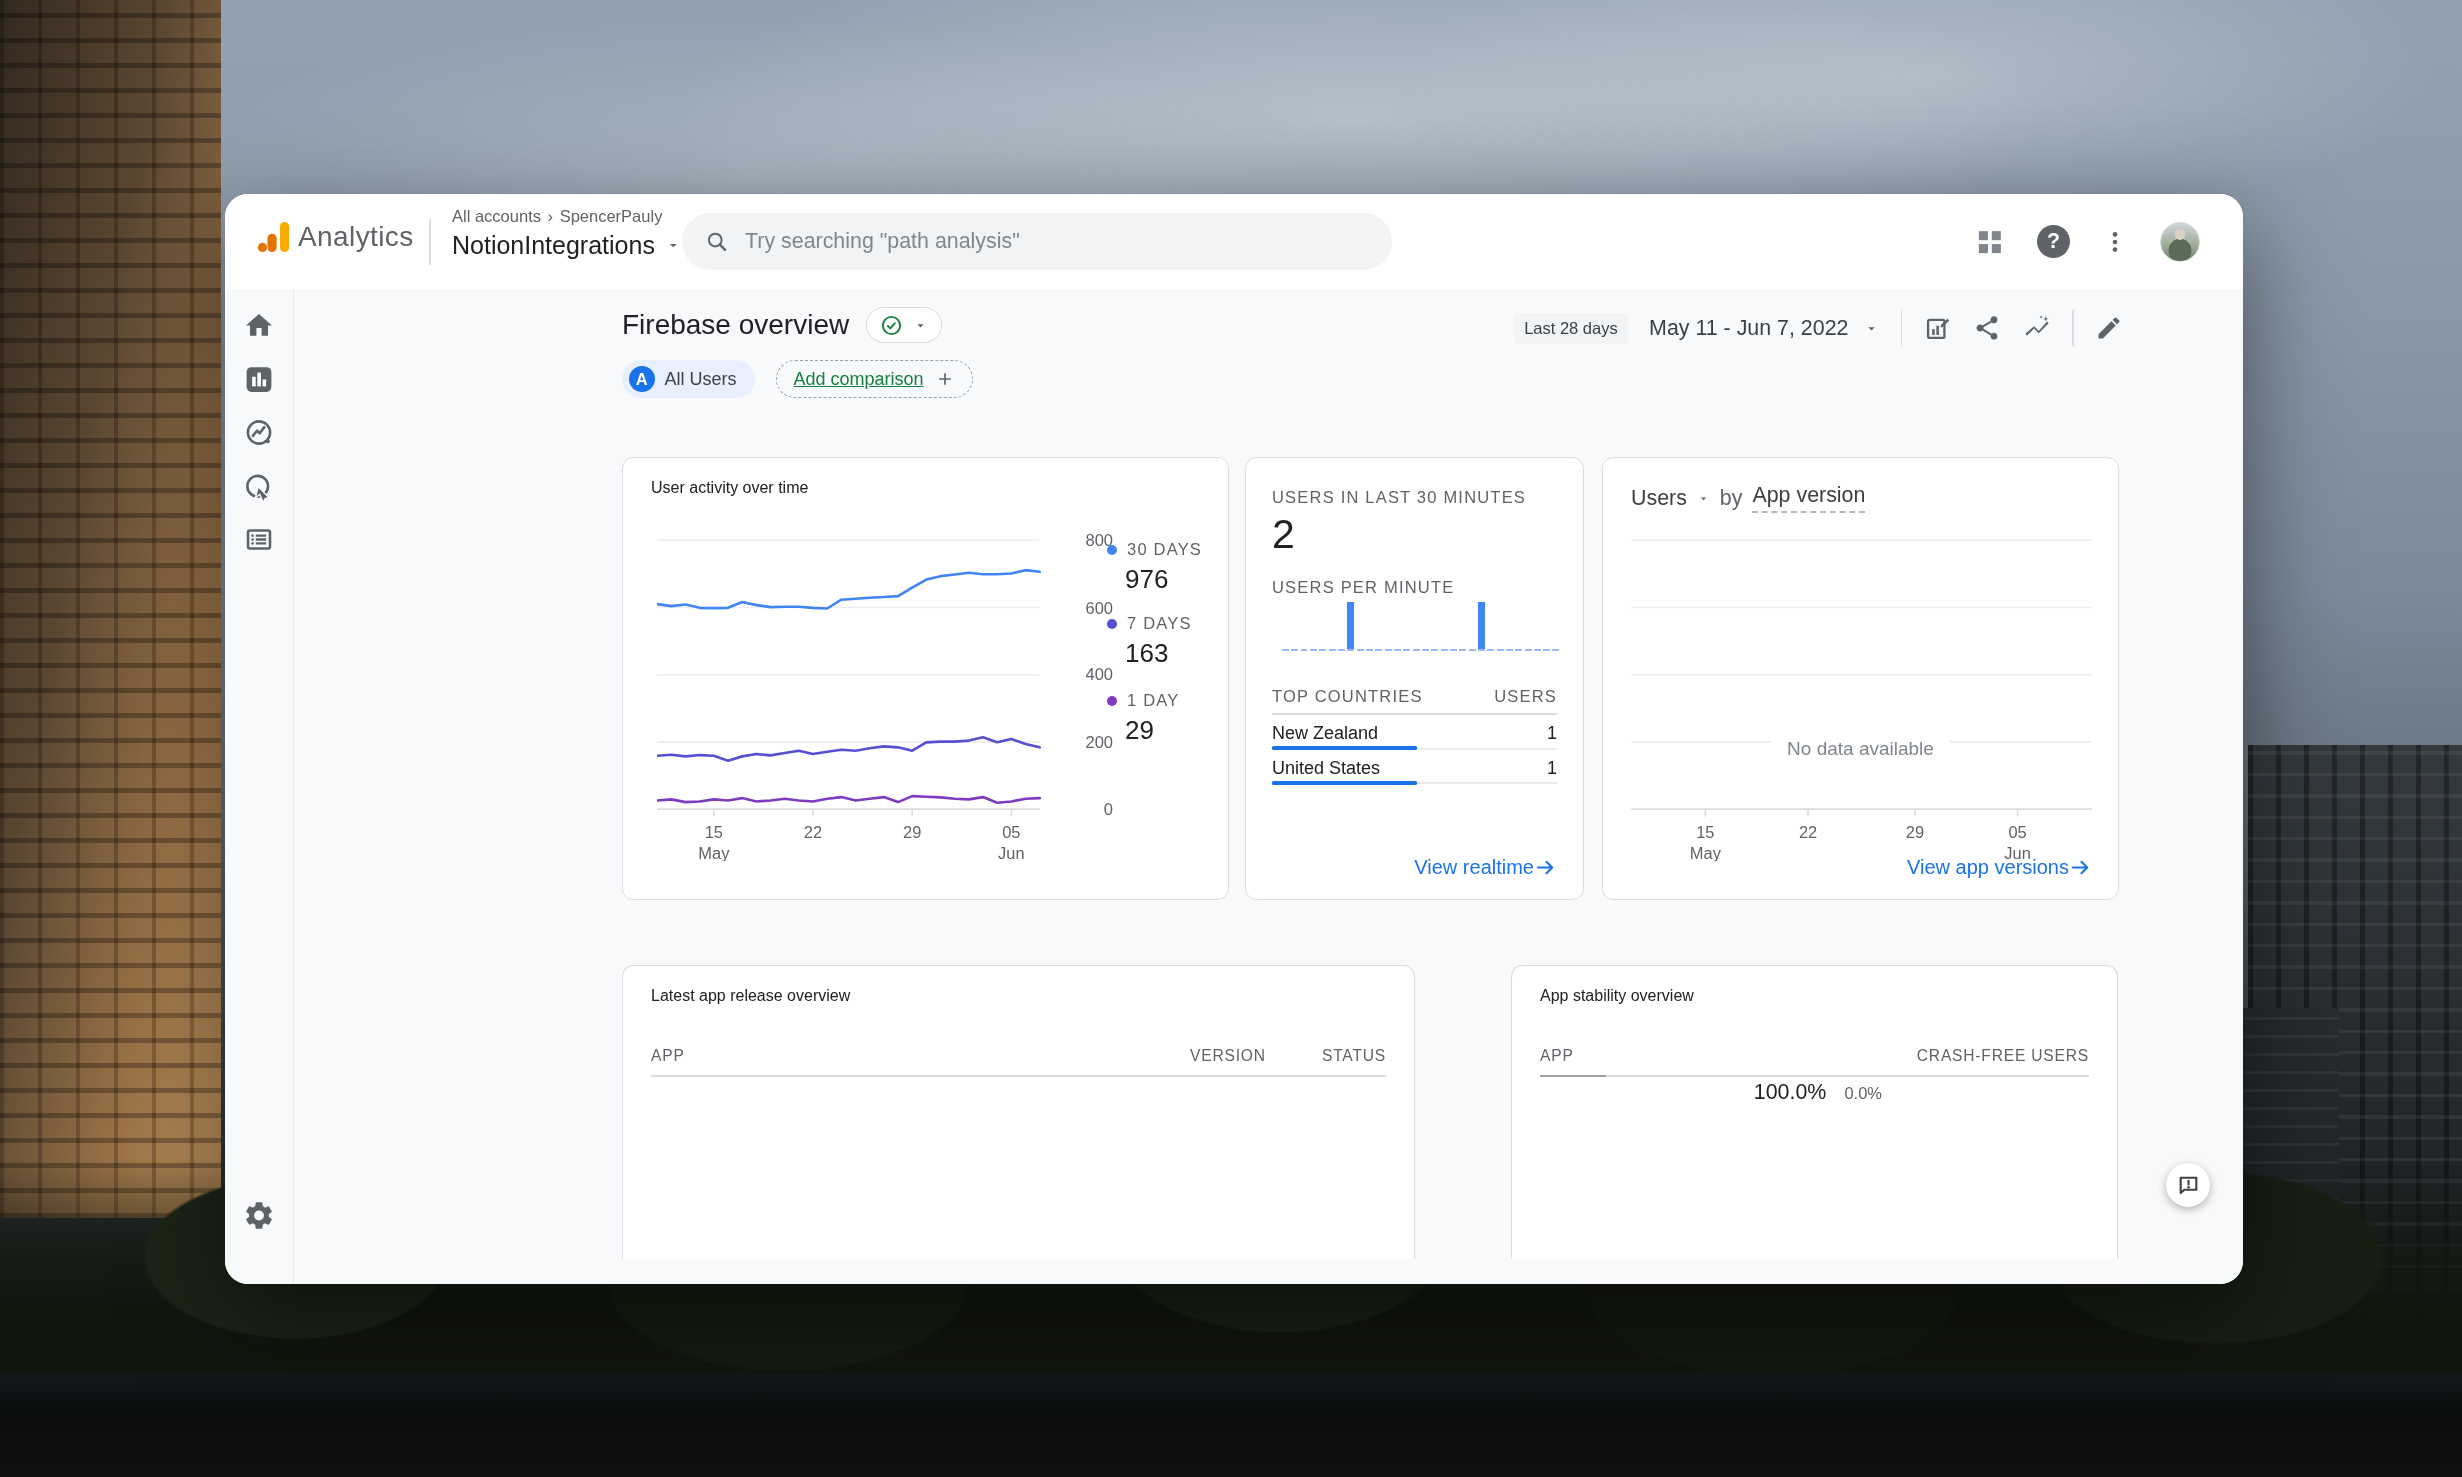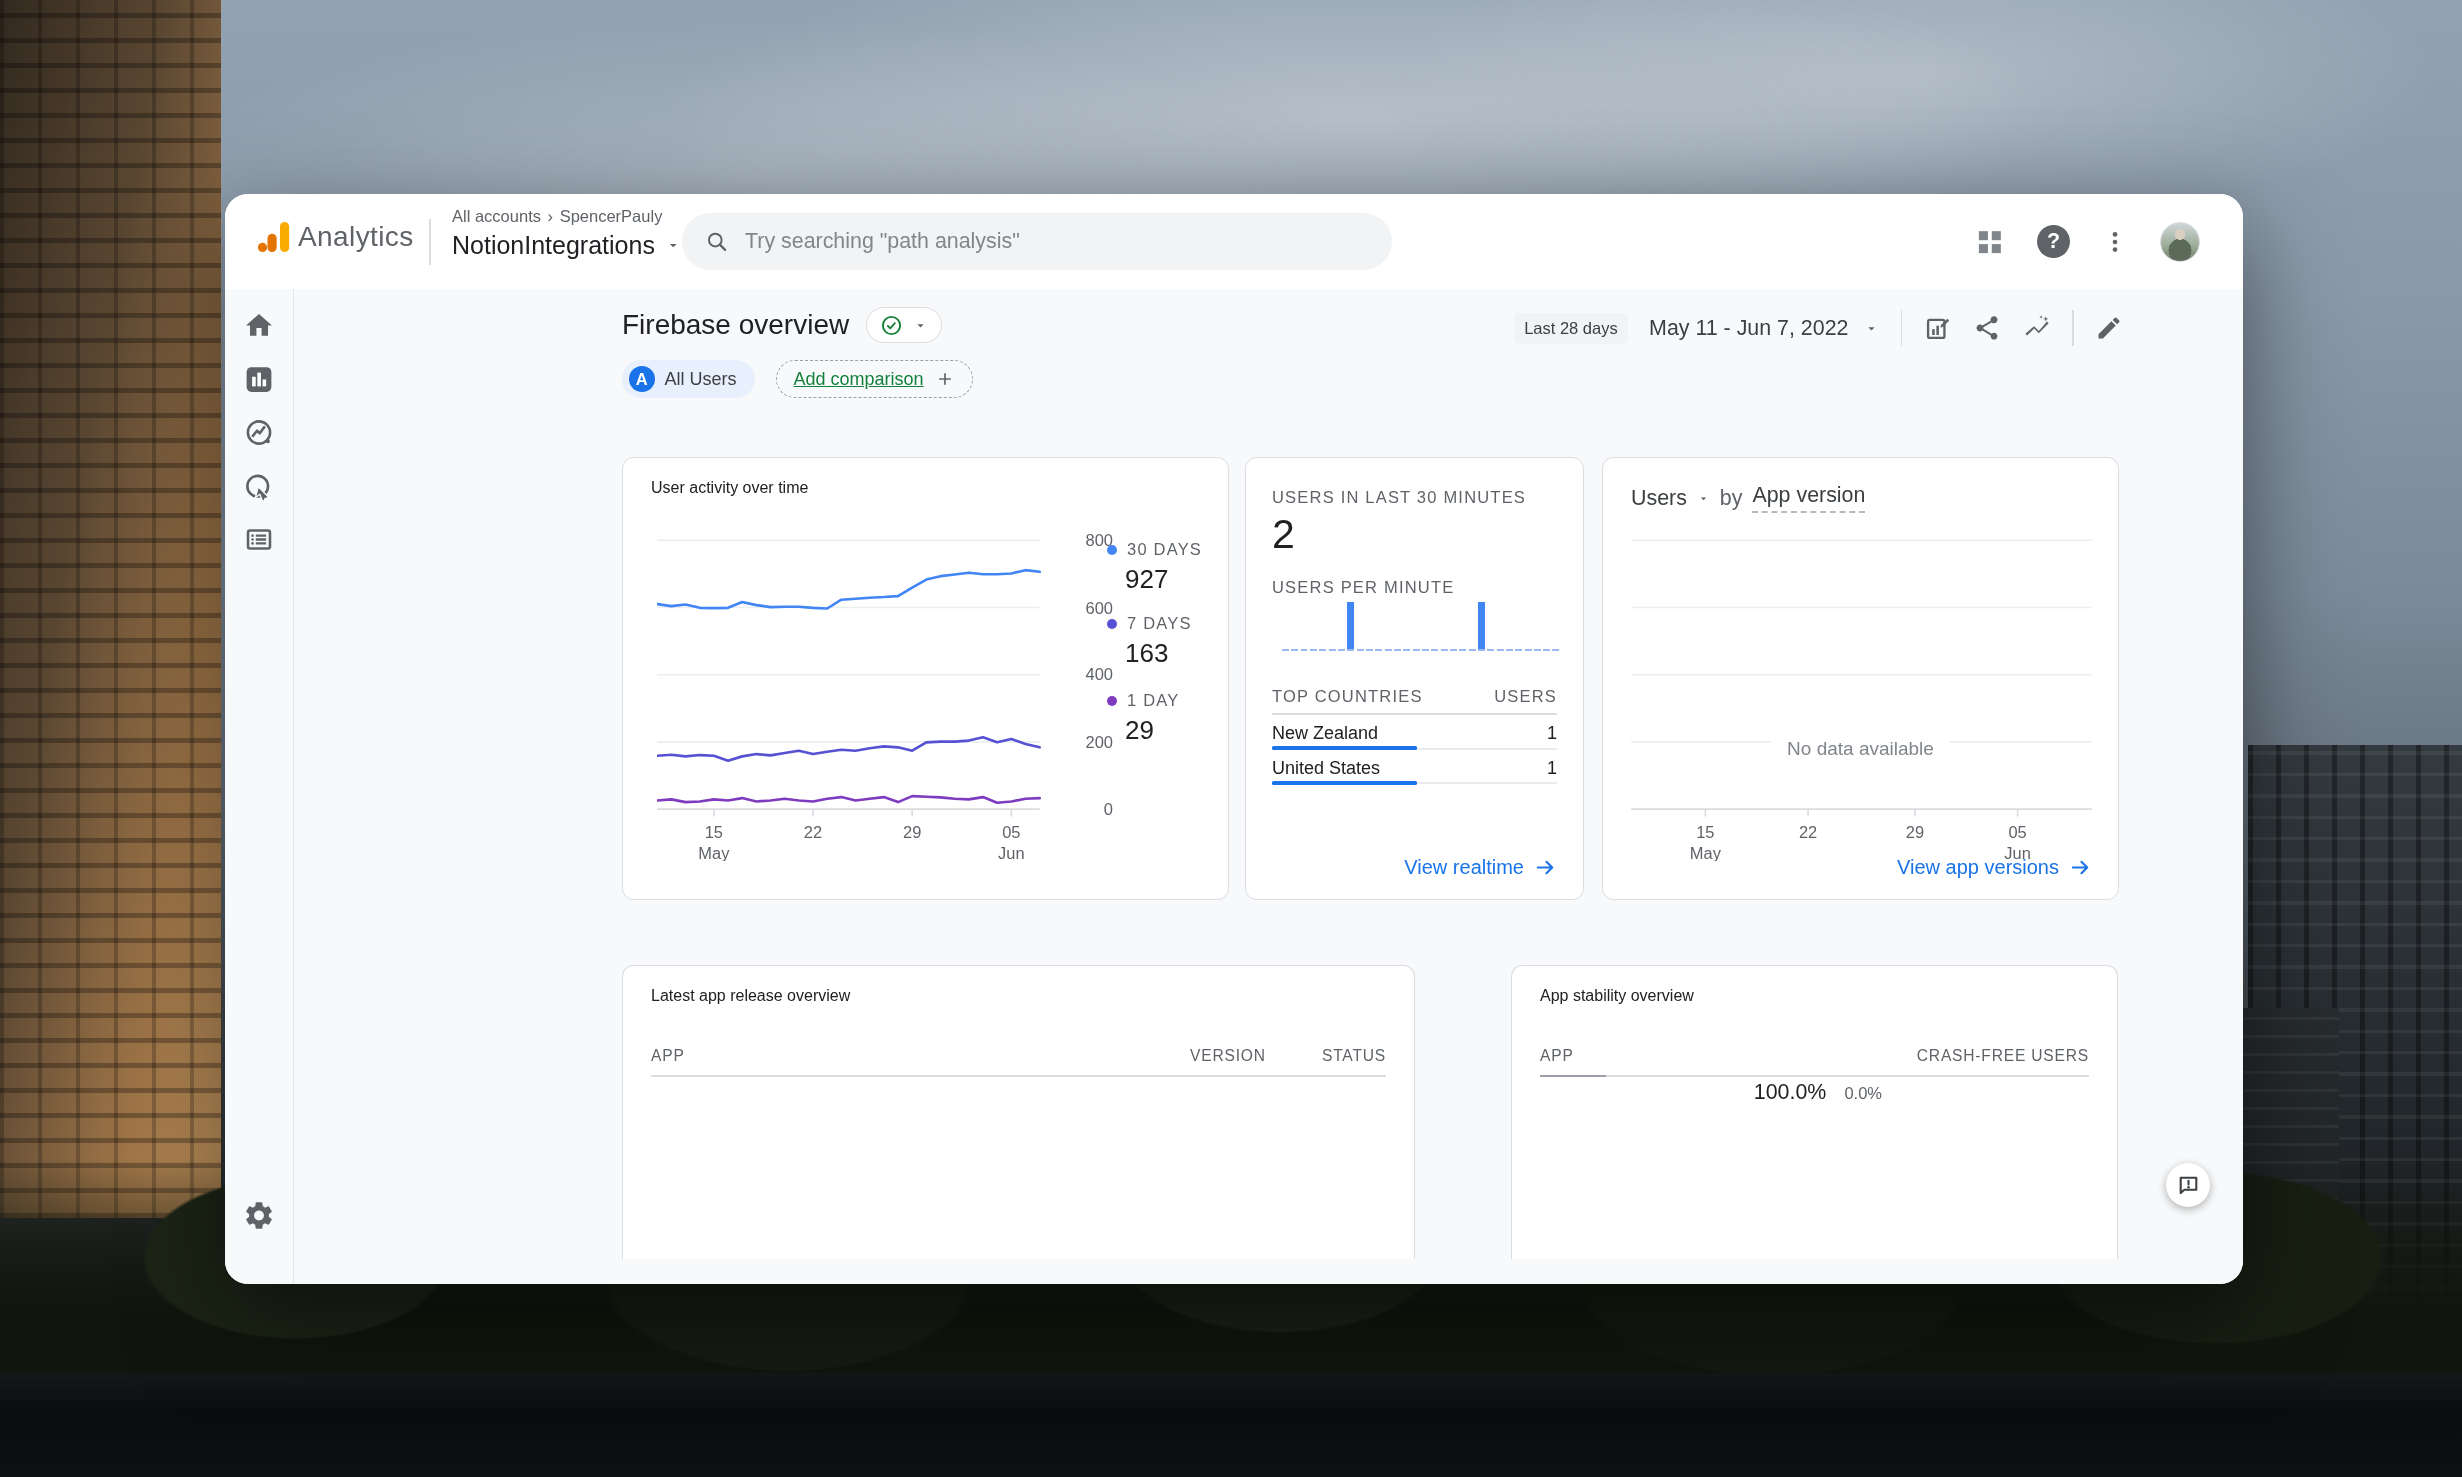--- a/index.html
+++ b/index.html
@@ -121,21 +121,21 @@
   .rt-value { position:absolute; left:26px; top:53px; font-size:41px; color:#202124; }
   .rt-pm-label { position:absolute; left:26px; top:120px; }
   .pm-chart { position:absolute; left:36px; top:142px; width:280px; height:51px; }
   .pm-dash { position:absolute; bottom:0; width:6.6px; height:2.5px; background:#9db9f3; }
   .pm-bar { position:absolute; bottom:1.6px; width:7.4px; background:#4285f4; }
   .rt-table-head { position:absolute; left:26px; right:26px; top:229px; display:flex; justify-content:space-between; }
   .rt-head-divider { position:absolute; left:26px; right:26px; top:255px; height:1.6px; background:#dadce0; }
   .rt-row { position:absolute; left:26px; right:26px; display:flex; justify-content:space-between; font-size:18px; color:#202124; }
   .rt-row-line { position:absolute; left:26px; right:26px; height:1.6px; background:#e8eaed; }
   .rt-row-bar { position:absolute; left:26px; height:4.1px; background:#1a73e8; border-radius:1.6px; }
-  .card-link { position:absolute; right:26px; bottom:20px; display:flex; align-items:center; gap:10px;
+  .card-link { position:absolute; right:26px; bottom:20px; display:flex; align-items:center; 
     font-size:20px; color:#1a73e8; cursor:pointer; background:none; border:none; font-family:"Liberation Sans",sans-serif; }
 
   
   .card-av { left:1308px; top:168px; width:517px; height:443px; }
   .av-header { position:absolute; left:28px; top:25px; display:flex; align-items:center; gap:10px; font-size:21.4px; color:#3c4043; }
   .av-dim { border-bottom:2.5px dashed #b6babf; padding-bottom:3.3px; cursor:pointer; }
   .av-chart { position:absolute; left:28px; top:74px; }
   .no-data { position:absolute; left:0; right:0; top:280px; text-align:center; }
   .no-data span { background:#fff; padding:0 16.5px; font-size:19px; color:#80868b; }
 
@@ -355,21 +355,21 @@
       <span class="ua-ylabel" style="right:115px; top:141px">600</span>
       <span class="ua-ylabel" style="right:115px; top:207px">400</span>
       <span class="ua-ylabel" style="right:115px; top:275px">200</span>
       <span class="ua-ylabel" style="right:115px; top:342px">0</span>
 
       <div class="ua-legend" style="top:82px">
         <div class="legend-head">
           <span class="legend-dot" style="background:#4285f4"></span>
           <span>30 DAYS</span>
         </div>
-        <div class="legend-value">927</div>
+        <div class="legend-value">976</div>
       </div>
       <div class="ua-legend" style="top:156px">
         <div class="legend-head">
           <span class="legend-dot" style="background:#5551d2"></span>
           <span>7 DAYS</span>
         </div>
         <div class="legend-value">163</div>
       </div>
       <div class="ua-legend" style="top:233px">
         <div class="legend-head">

